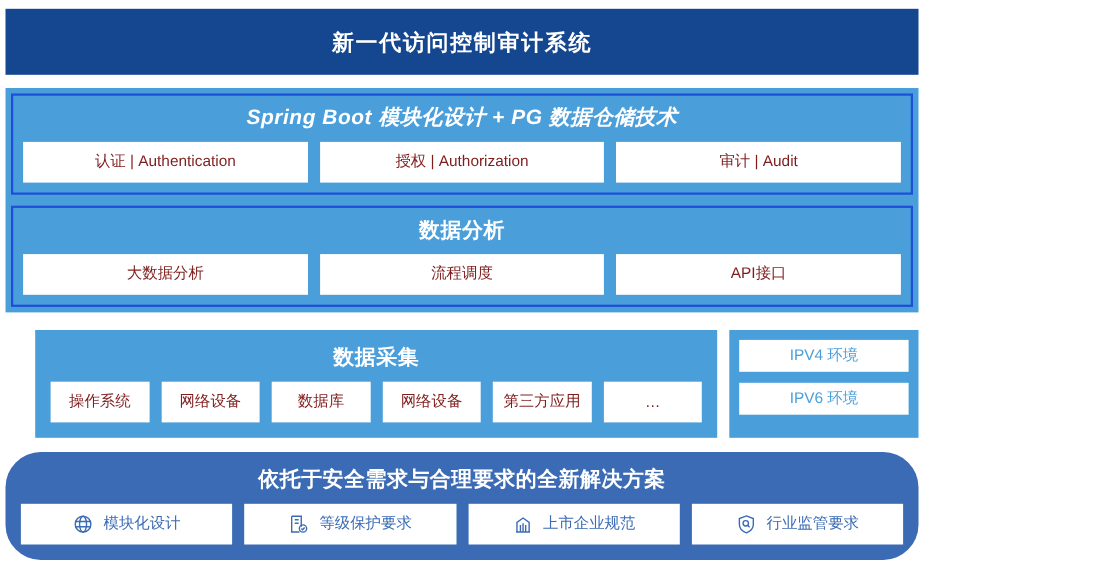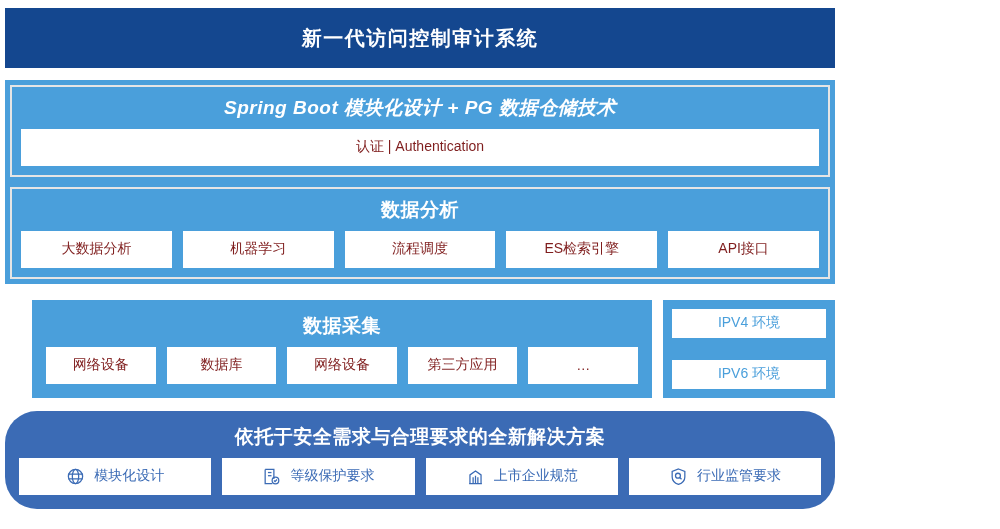--- a/index.html
+++ b/index.html
@@ -43,21 +43,21 @@
     background: #4a9fdb;
     box-sizing: border-box;
     padding: 5px;
   }
   .panel-dark {
     background: #3b6bb5;
     border-radius: 32px;
   }
 
   .inner {
-    border: 2px solid #e5e5e5;
+    border: 2px solid #1d4ed8;
     box-sizing: border-box;
     padding: 7px 9px 9px 9px;
   }
   .inner-noborder {
     border: none;
     padding: 7px 9px 9px 9px;
     box-sizing: border-box;
   }
 
   .section-title {
@@ -117,21 +117,21 @@
     flex: 1 1 auto;
   }
   .ip-side {
     width: 172px;
     flex: none;
     background: #4a9fdb;
     box-sizing: border-box;
     padding: 9px 9px;
     display: flex;
     flex-direction: column;
-    justify-content: space-between;
+    justify-content: flex-start;
     gap: 10px;
   }
   .ip-card {
     background: #ffffff;
     color: #4a9fdb;
     height: 29px;
     display: flex;
     align-items: center;
     justify-content: center;
     font-size: 14px;
@@ -166,44 +166,45 @@
 <div class="page">
 
   <div class="titlebar">新一代访问控制审计系统</div>
 
   <div class="panel section-top">
 
     <div class="inner">
       <div class="section-title">Spring Boot 模块化设计 + PG 数据仓储技术</div>
       <div class="card-row">
         <div class="card">认证 | Authentication</div>
+        <div class="card">授权 | Authorization</div>
+        <div class="card">审计 | Audit</div>
       </div>
     </div>
 
     <div class="sub-gap"></div>
 
     <div class="inner">
       <div class="section-title upright">数据分析</div>
       <div class="card-row">
         <div class="card">大数据分析</div>
-        <div class="card">机器学习</div>
         <div class="card">流程调度</div>
-        <div class="card">ES检索引擎</div>
         <div class="card">API接口</div>
       </div>
     </div>
 
   </div>
 
   <div class="row-collect">
 
     <div class="panel collect-main">
       <div class="inner-noborder">
         <div class="section-title upright">数据采集</div>
         <div class="card-row">
+          <div class="card">操作系统</div>
           <div class="card">网络设备</div>
           <div class="card">数据库</div>
           <div class="card">网络设备</div>
           <div class="card">第三方应用</div>
           <div class="card">…</div>
         </div>
       </div>
     </div>
 
     <div class="ip-side">

